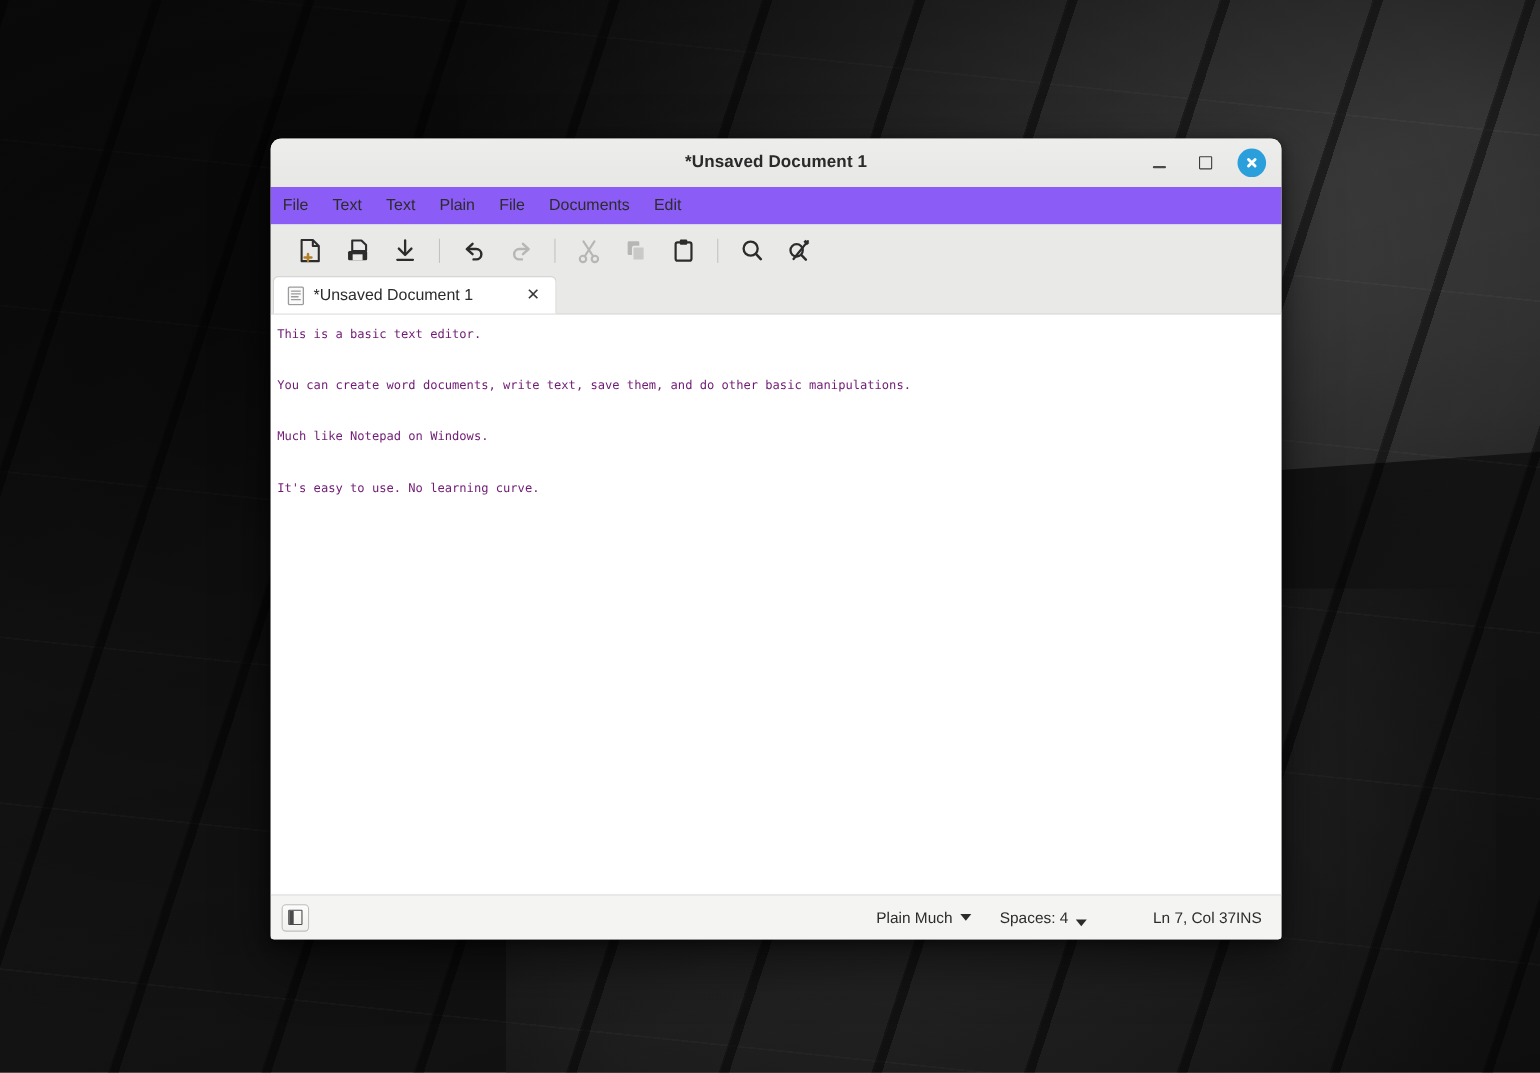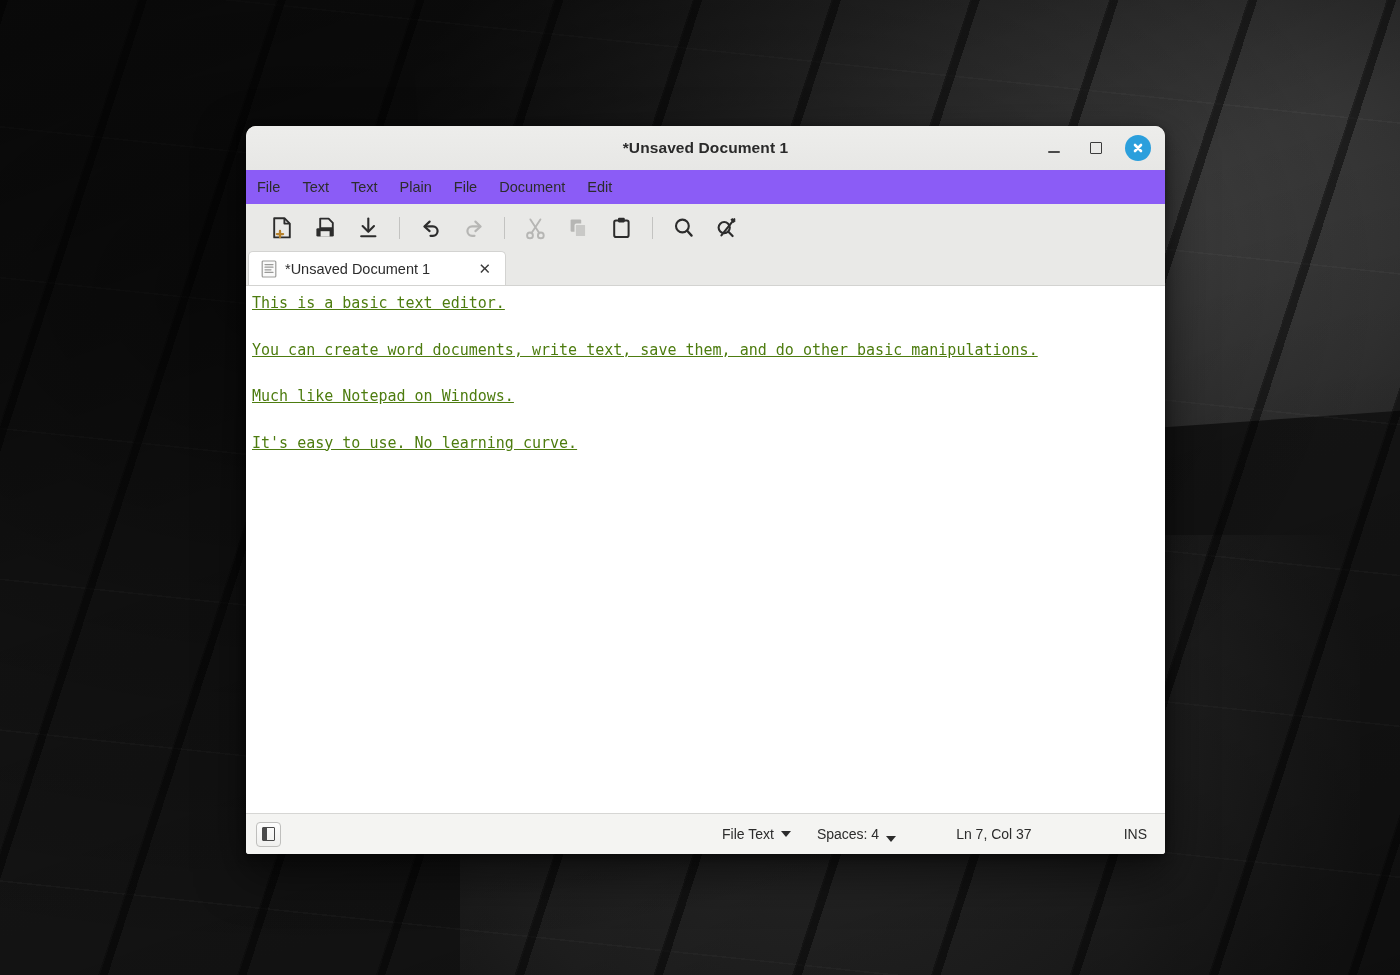--- a/index.html
+++ b/index.html
@@ -197,29 +197,28 @@
   
   #editor {
     flex: 1 1 auto;
     background: #ffffff;
     padding: 6px 0 0 6px;
     overflow: hidden;
     position: relative;
   }
   #doc-text {
     font-family: "DejaVu Sans Mono", "Liberation Mono", monospace;
-    font-size: 15px;
+    font-size: 11px;
     line-height: 23.3px;
-    color: #4d7c0f;
+    color: #701a75;
     white-space: pre-wrap;
     word-break: normal;
     padding-left: 0px;
     margin-left: 0px;
     width: 830px;
-    text-decoration: underline;
   }
 
   
   #statusbar {
     height: 41px;
     flex: 0 0 41px;
     background: #f4f4f2;
     border-top: 1px solid #d6d6d4;
     display: flex;
     align-items: center;
@@ -291,21 +290,21 @@
       </div>
     </div>
   </div>
 
   <div id="menubar">
     <div class="menu-item">File</div>
     <div class="menu-item">Text</div>
     <div class="menu-item">Text</div>
     <div class="menu-item">Plain</div>
     <div class="menu-item">File</div>
-    <div class="menu-item">Document</div>
+    <div class="menu-item">Documents</div>
     <div class="menu-item">Edit</div>
   </div>
 
   <div id="toolbar">
 
     <div class="tb-btn">
       <svg width="23" height="24" viewBox="0 0 23 24">
         <path d="M3.2 2.2 h10.2 l5.4 5.4 v13.8 h-15.6 z" fill="none" stroke="#2c2c2c" stroke-width="1.9" stroke-linejoin="round"></path>
         <path d="M13.4 2.2 v5.4 h5.4" fill="none" stroke="#2c2c2c" stroke-width="1.9" stroke-linejoin="round"></path>
         <path d="M5.9 18.1 h6.2 M9 15 v6.2" stroke="#b5802a" stroke-width="2.3" stroke-linecap="round"></path>
@@ -411,27 +410,27 @@
   <div id="statusbar">
     <div class="sb-toggle">
       <span class="sb-toggle-glyph">
           <i></i>
         </span>
     </div>
 
     <div class="sb-spacer"></div>
 
     <div class="sb-drop" style="margin-right:18px;">
-      <span>File Text</span>
+      <span>Plain Much</span>
       <span class="caret"></span>
     </div>
 
     <div class="sb-drop" style="margin-right:56px;align-items:flex-end;">
       <span>Spaces: 4</span>
       <span class="caret"></span>
     </div>
 
-    <div class="sb-static" style="margin-right:92px;">Ln 7, Col 37</div>
+    <div class="sb-static" style="">Ln 7, Col 37</div>
 
     <div class="sb-static">INS</div>
   </div>
 
 </div>
 
 </body></html>

